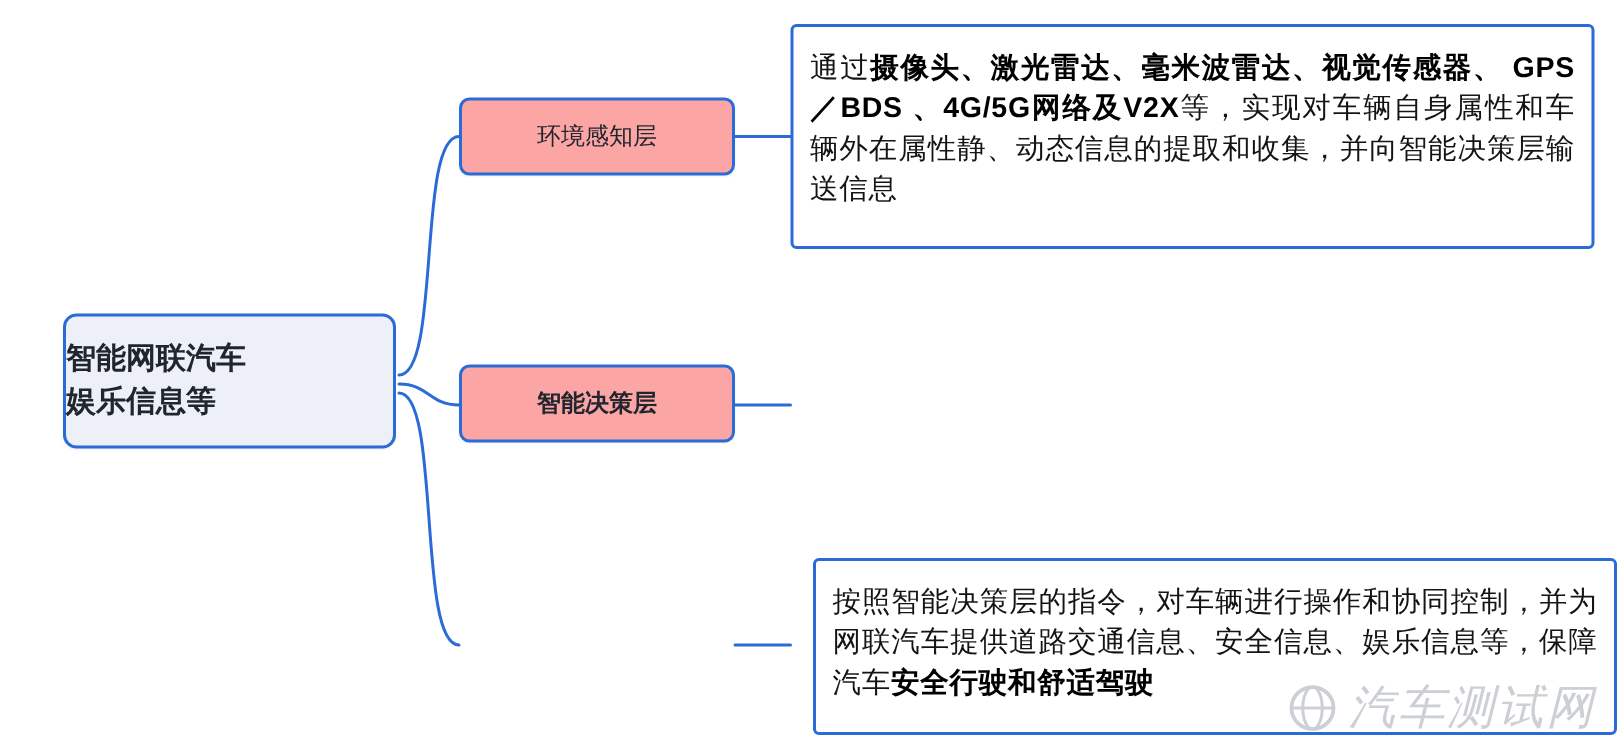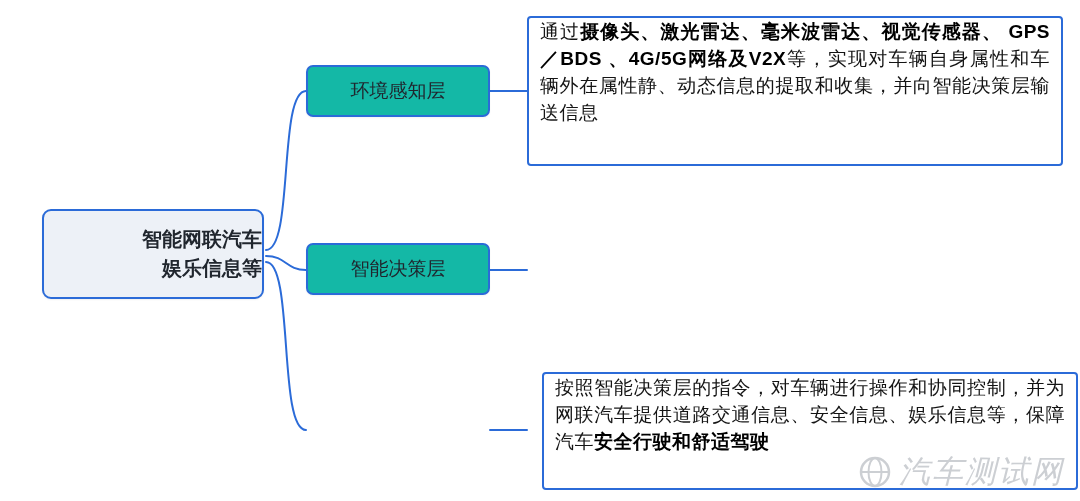--- a/index.html
+++ b/index.html
@@ -11,45 +11,45 @@
     overflow:hidden;
   }
   .connectors{position:absolute;left:0;top:0;width:1080px;height:501px;pointer-events:none;}
   .connectors path{fill:none;stroke:#2b6bd8;stroke-width:2;stroke-linecap:round;}
 
   .root-node{
     position:absolute;left:42px;top:209px;width:222px;height:90px;
     box-sizing:border-box;
     background:#edf1f7;
     border:2px solid #2b6bd8;border-radius:9px;
-    display:flex;flex-direction:column;align-items:flex-end;justify-content:center;
+    display:flex;flex-direction:column;align-items:flex-start;justify-content:center;
     font-size:20px;font-weight:bold;color:#20262e;line-height:1.45;
     text-align:center;
     box-shadow:0 1px 2px rgba(0,0,0,0.06);
   }
 
   .layer-node{
     position:absolute;left:306px;width:180px;height:48px;
     box-sizing:content-box;
-    background:#14b8a6;
+    background:#fca5a5;
     border:2px solid #2b6bd8;border-radius:7px;
     display:flex;align-items:center;justify-content:center;
-    font-size:19px;color:#20262e;
+    font-size:16px;color:#20262e;
     box-shadow:0 1px 2px rgba(0,0,0,0.05);
   }
   .layer-node.n1{top:65px;}
-  .layer-node.n2{top:243px;}
+  .layer-node.n2{top:243px;font-weight:bold;}
   .layer-node.n3{top:404px;}
 
   .desc-box{
     position:absolute;left:527px;width:536px;
     box-sizing:border-box;
     background:#ffffff;
     border:2px solid #2b6bd8;border-radius:4px;
-    padding:0 11px;
+    padding:14px 11px;
     font-size:19px;line-height:27px;color:#141414;
     text-align:justify;
     letter-spacing:0.5px;
   }
   .desc-box b{font-weight:bold;color:#000;}
   .desc-box.d1{top:16px;min-height:150px;}
   .desc-box.d2{top:194px;min-height:152px;}
   .desc-box.d3{top:372px;min-height:118px;margin-left:15px;}
 
   .watermark{

